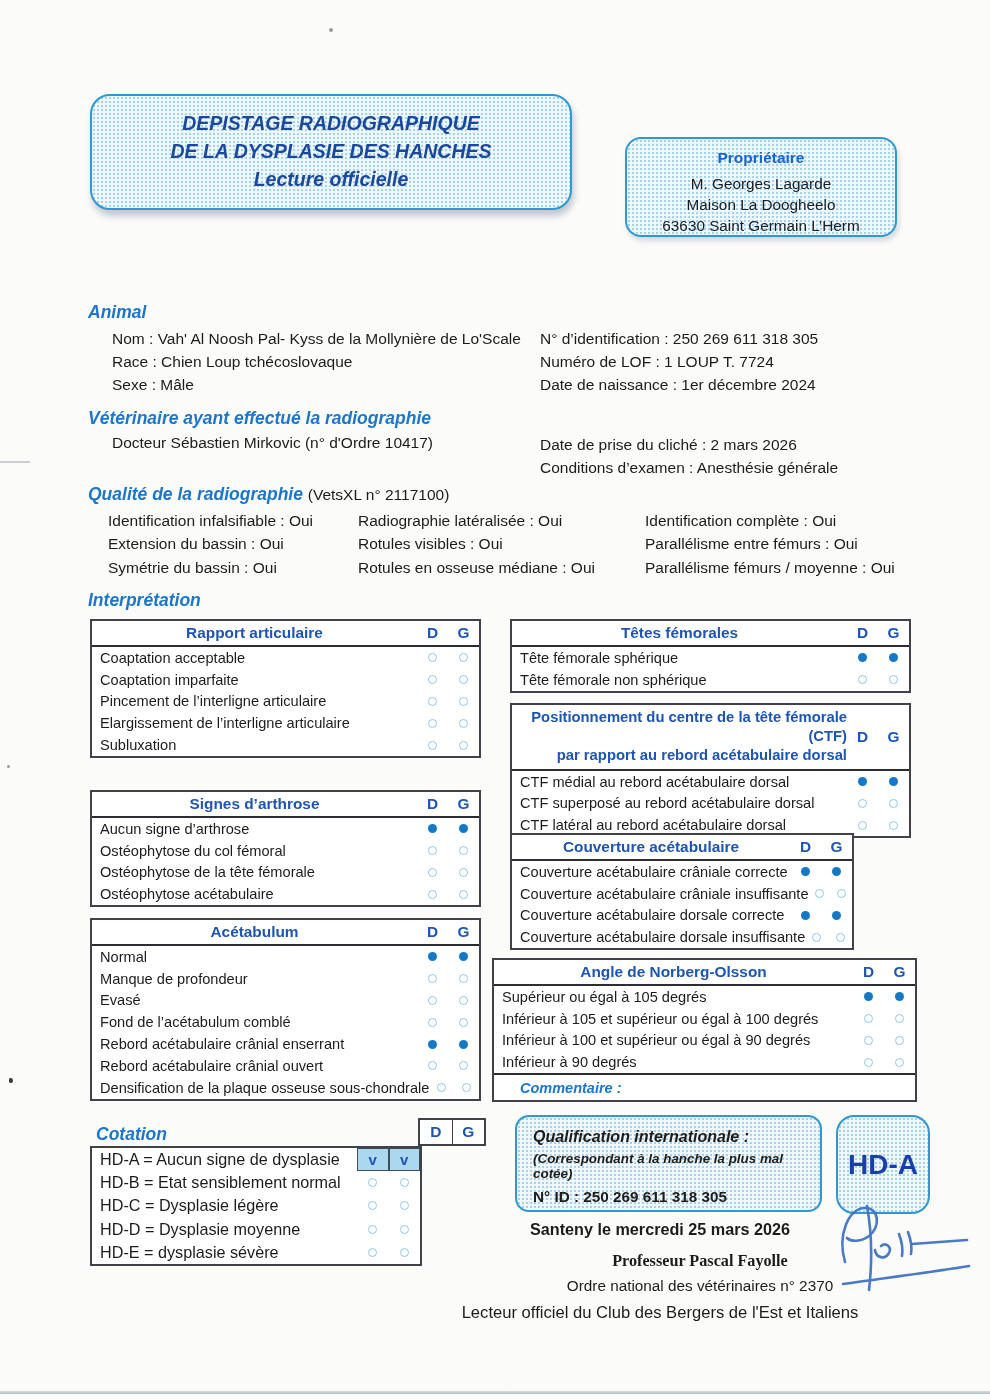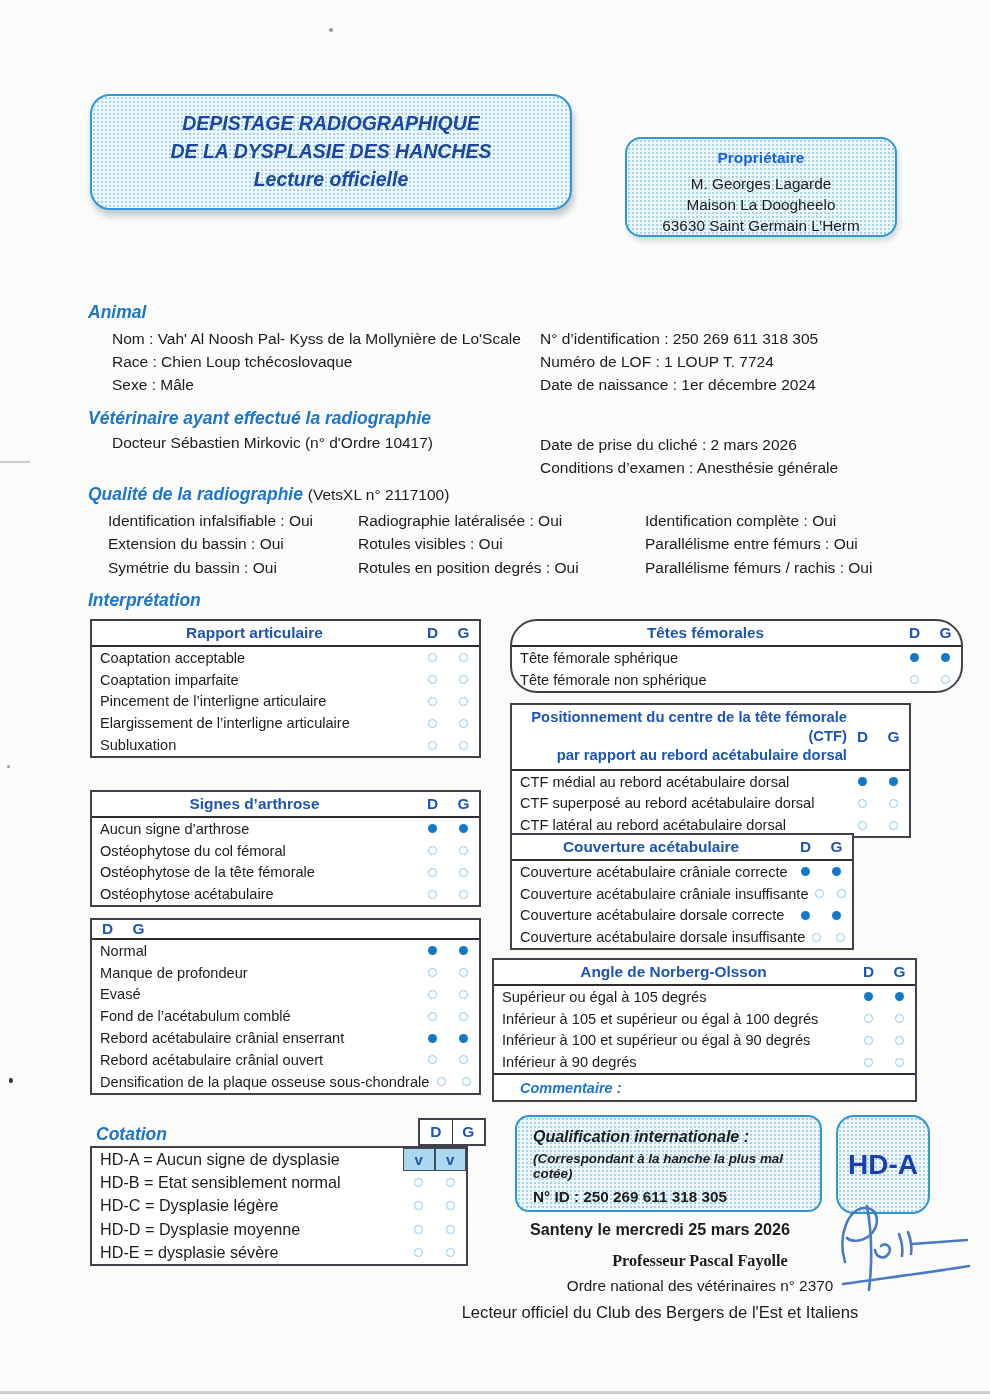--- a/index.html
+++ b/index.html
@@ -97,24 +97,24 @@
 
   <div class="abs section-h" style="left:88px;top:484px;">
     <span>Qualité de la radiographie</span>
     <span class="suffix">(VetsXL n° 2117100)</span>
   </div>
   <div class="abs body-line" style="left:108px;top:513px;">Identification infalsifiable : Oui</div>
   <div class="abs body-line" style="left:108px;top:536px;">Extension du bassin : Oui</div>
   <div class="abs body-line" style="left:108px;top:560px;">Symétrie du bassin : Oui</div>
   <div class="abs body-line" style="left:358px;top:513px;">Radiographie latéralisée : Oui</div>
   <div class="abs body-line" style="left:358px;top:536px;">Rotules visibles : Oui</div>
-  <div class="abs body-line" style="left:358px;top:560px;">Rotules en position degrés : Oui</div>
+  <div class="abs body-line" style="left:358px;top:560px;">Rotules en osseuse médiane : Oui</div>
   <div class="abs body-line" style="left:645px;top:513px;">Identification complète : Oui</div>
   <div class="abs body-line" style="left:645px;top:536px;">Parallélisme entre fémurs : Oui</div>
-  <div class="abs body-line" style="left:645px;top:560px;">Parallélisme fémurs / rachis : Oui</div>
+  <div class="abs body-line" style="left:645px;top:560px;">Parallélisme fémurs / moyenne : Oui</div>
 
   <div class="abs section-h" style="left:88px;top:590px;">Interprétation</div>
 
   <div class="abs qtable" style="left:90px;top:619px;width:391px;">
       <div class="thead">
         <div class="ttitle">
           <div>Rapport articulaire</div>
         </div>
         <div class="th-dg">D</div>
         <div class="th-dg">G</div>
@@ -205,20 +205,23 @@
         <div class="cellm">
           <span class="mk mk-empty"></span>
         </div>
         <div class="cellm">
           <span class="mk mk-empty"></span>
         </div>
       </div>
     </div>
   <div class="abs qtable" style="left:90px;top:918px;width:391px;">
       <div class="thead">
+        <div class="ttitle">
+          <div>Acétabulum</div>
+        </div>
         <div class="th-dg">D</div>
         <div class="th-dg">G</div>
       </div>
       <div class="trow">
         <div class="lbl">Normal</div>
         <div class="cellm">
           <span class="mk mk-filled"></span>
         </div>
         <div class="cellm">
           <span class="mk mk-filled"></span>
@@ -273,21 +276,21 @@
         <div class="lbl">Densification de la plaque osseuse sous-chondrale</div>
         <div class="cellm">
           <span class="mk mk-empty"></span>
         </div>
         <div class="cellm">
           <span class="mk mk-empty"></span>
         </div>
       </div>
     </div>
 
-  <div class="abs qtable" style="left:510px;top:619px;width:453px;border-radius:27px;">
+  <div class="abs qtable" style="left:510px;top:619px;width:401px;">
       <div class="thead">
         <div class="ttitle">
           <div>Têtes fémorales</div>
         </div>
         <div class="th-dg">D</div>
         <div class="th-dg">G</div>
       </div>
       <div class="trow">
         <div class="lbl">Tête fémorale sphérique</div>
         <div class="cellm">
@@ -434,21 +437,21 @@
         </div>
       </div>
       <div class="comment-row">Commentaire :</div>
     </div>
 
   <div class="abs section-h" style="left:96px;top:1124px;">Cotation</div>
   <div class="abs cot-dg-box" style="left:418px;top:1118px;">
     <div class="c">D</div>
     <div class="c">G</div>
   </div>
-  <div class="abs cot-table" id="cot-table" style="left:90px;top:1146px;width:378px;">
+  <div class="abs cot-table" id="cot-table" style="left:90px;top:1146px;width:332px;">
       <div class="cot-row">
         <div class="lbl">HD-A = Aucun signe de dysplasie</div>
         <div class="cot-cell check">v</div>
         <div class="cot-cell check">v</div>
       </div>
       <div class="cot-row">
         <div class="lbl">HD-B = Etat sensiblement normal</div>
         <div class="cot-cell">
           <span class="mk mk-empty"></span>
         </div>

